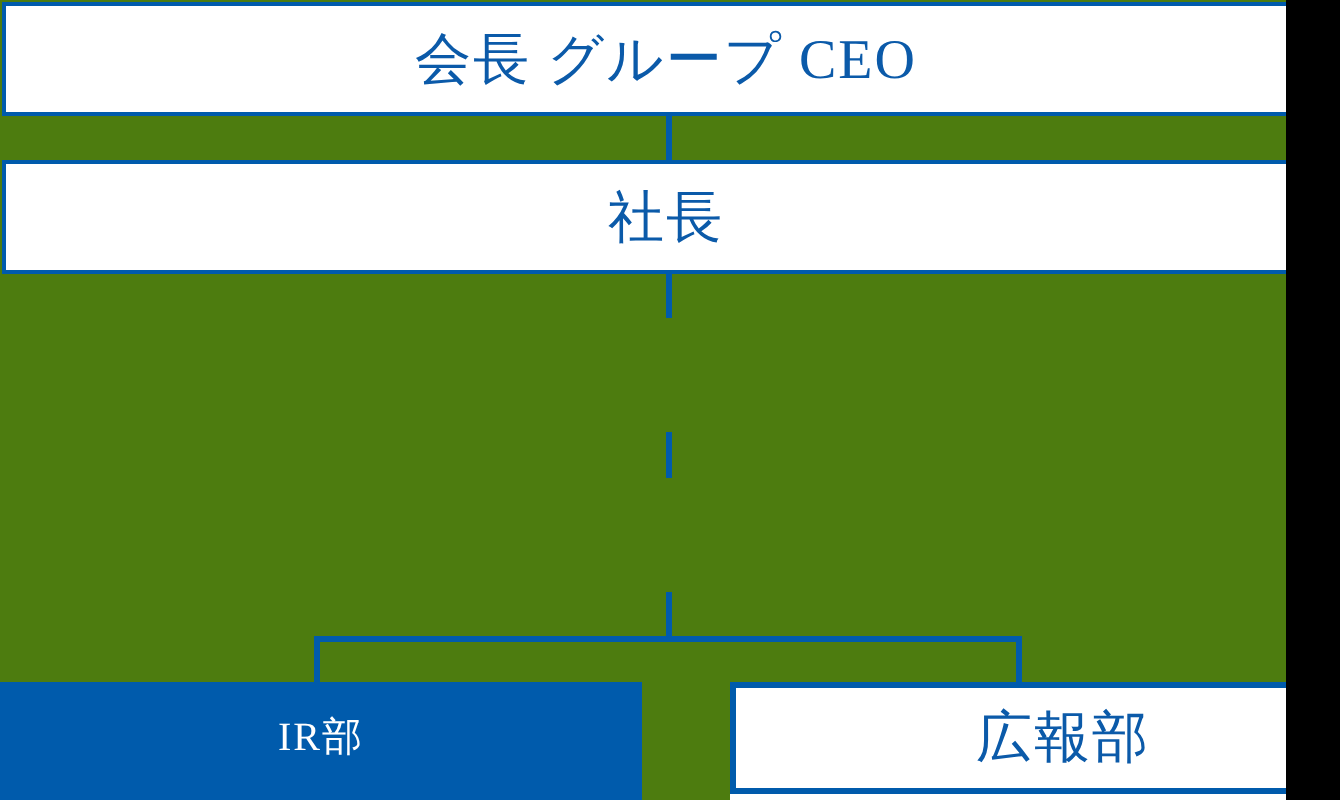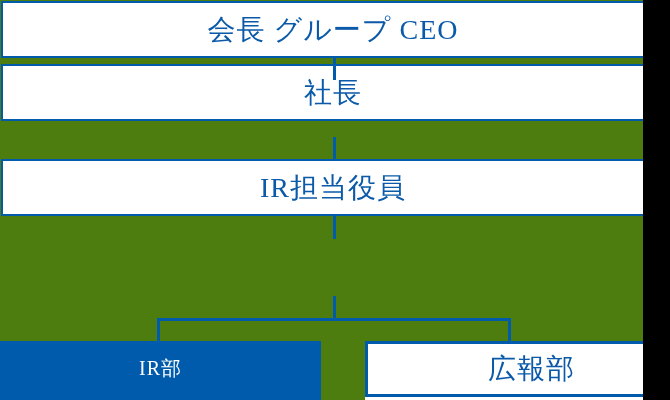--- a/index.html
+++ b/index.html
@@ -35,27 +35,24 @@
 </style>
 </head>
 <body>
 
 <div id="stage">
 
   <div class="row-box" style="top:1px">
     <span>会長 グループ CEO</span>
   </div>
 
-  <div class="row-box" style="top:64px">
+  <div class="row-box" style="top:80px">
     <span>社長</span>
   </div>
 
-  <div class="row-box" style="top:159px">
-    <span>IR担当役員</span>
-  </div>
 
 
   <div class="line" style="left:333px;top:58px;width:3px;height:22px"></div>
   <div class="line" style="left:333px;top:137px;width:3px;height:22px"></div>
   <div class="line" style="left:333px;top:216px;width:3px;height:23px"></div>
   <div class="line" style="left:333px;top:296px;width:3px;height:22px"></div>
 
   <div class="line" style="left:157px;top:318px;width:354px;height:3px"></div>
   <div class="line" style="left:157px;top:318px;width:3px;height:23px"></div>
   <div class="line" style="left:508px;top:318px;width:3px;height:23px"></div>

